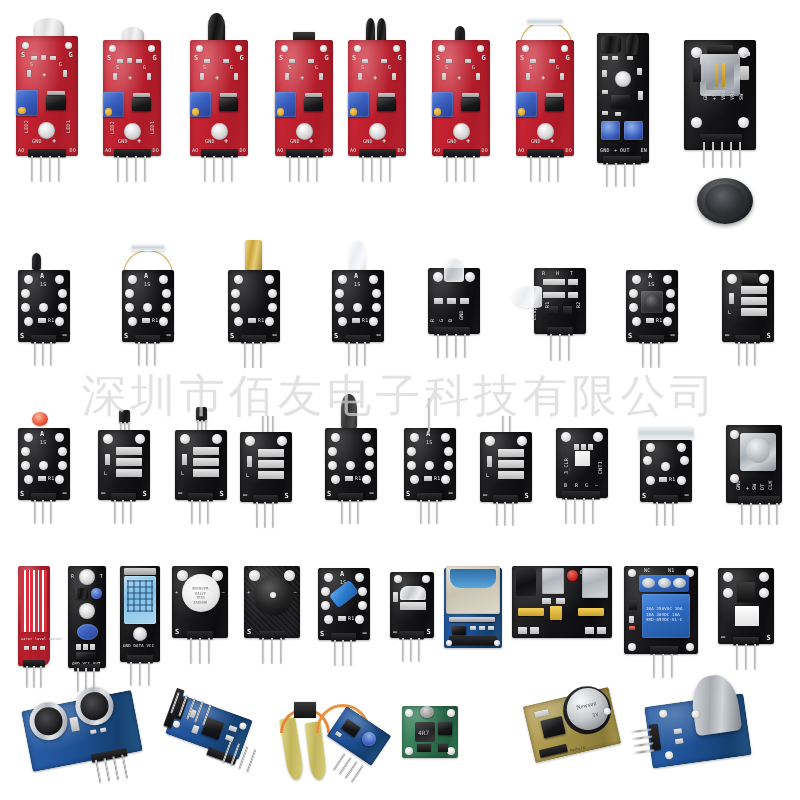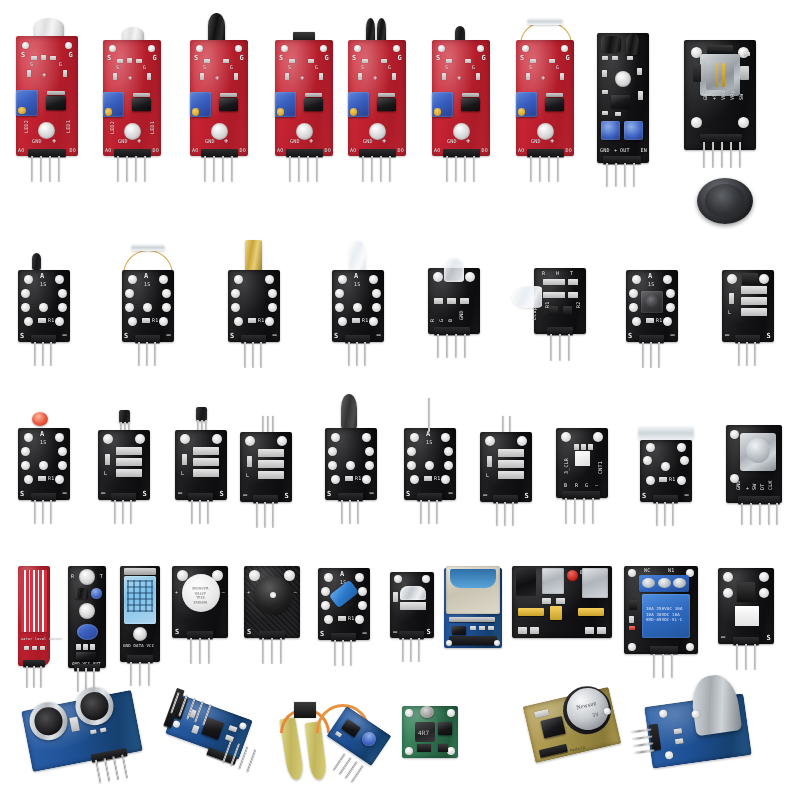--- a/index.html
+++ b/index.html
@@ -212,20 +212,21 @@
   .redcomb{position:absolute;
      background:
        repeating-linear-gradient(90deg,#d8303f 0 3px,#ffffff 3px 4.6px);
      box-shadow:0 1px 2px rgba(0,0,0,.2);}
 </style>
 </head>
 <body style="background: rgb(255, 255, 255);">
 
 <div class="stage">
 
+  <div class="watermark">深圳市佰友电子科技有限公司</div>
 
   <div class="mod" style="left:16px;top:36px;width:62px;height:120px;">
     <div class="micmetal" style="left:18px;top:-18px;width:30px;height:34px;"></div>
     <div class="pcb red"></div>
     <div class="pad" style="left:6px;top:6px;width:7px;height:7px;"></div>
     <div class="pad" style="right:6px;top:6px;width:7px;height:7px;"></div>
     <div class="silk big" style="left:5px;top:16px;">S</div>
     <div class="silk big" style="right:5px;top:16px;">G</div>
     <div class="silk" style="left:14px;top:26px;">S</div>
     <div class="silk" style="right:16px;top:26px;">G</div>

